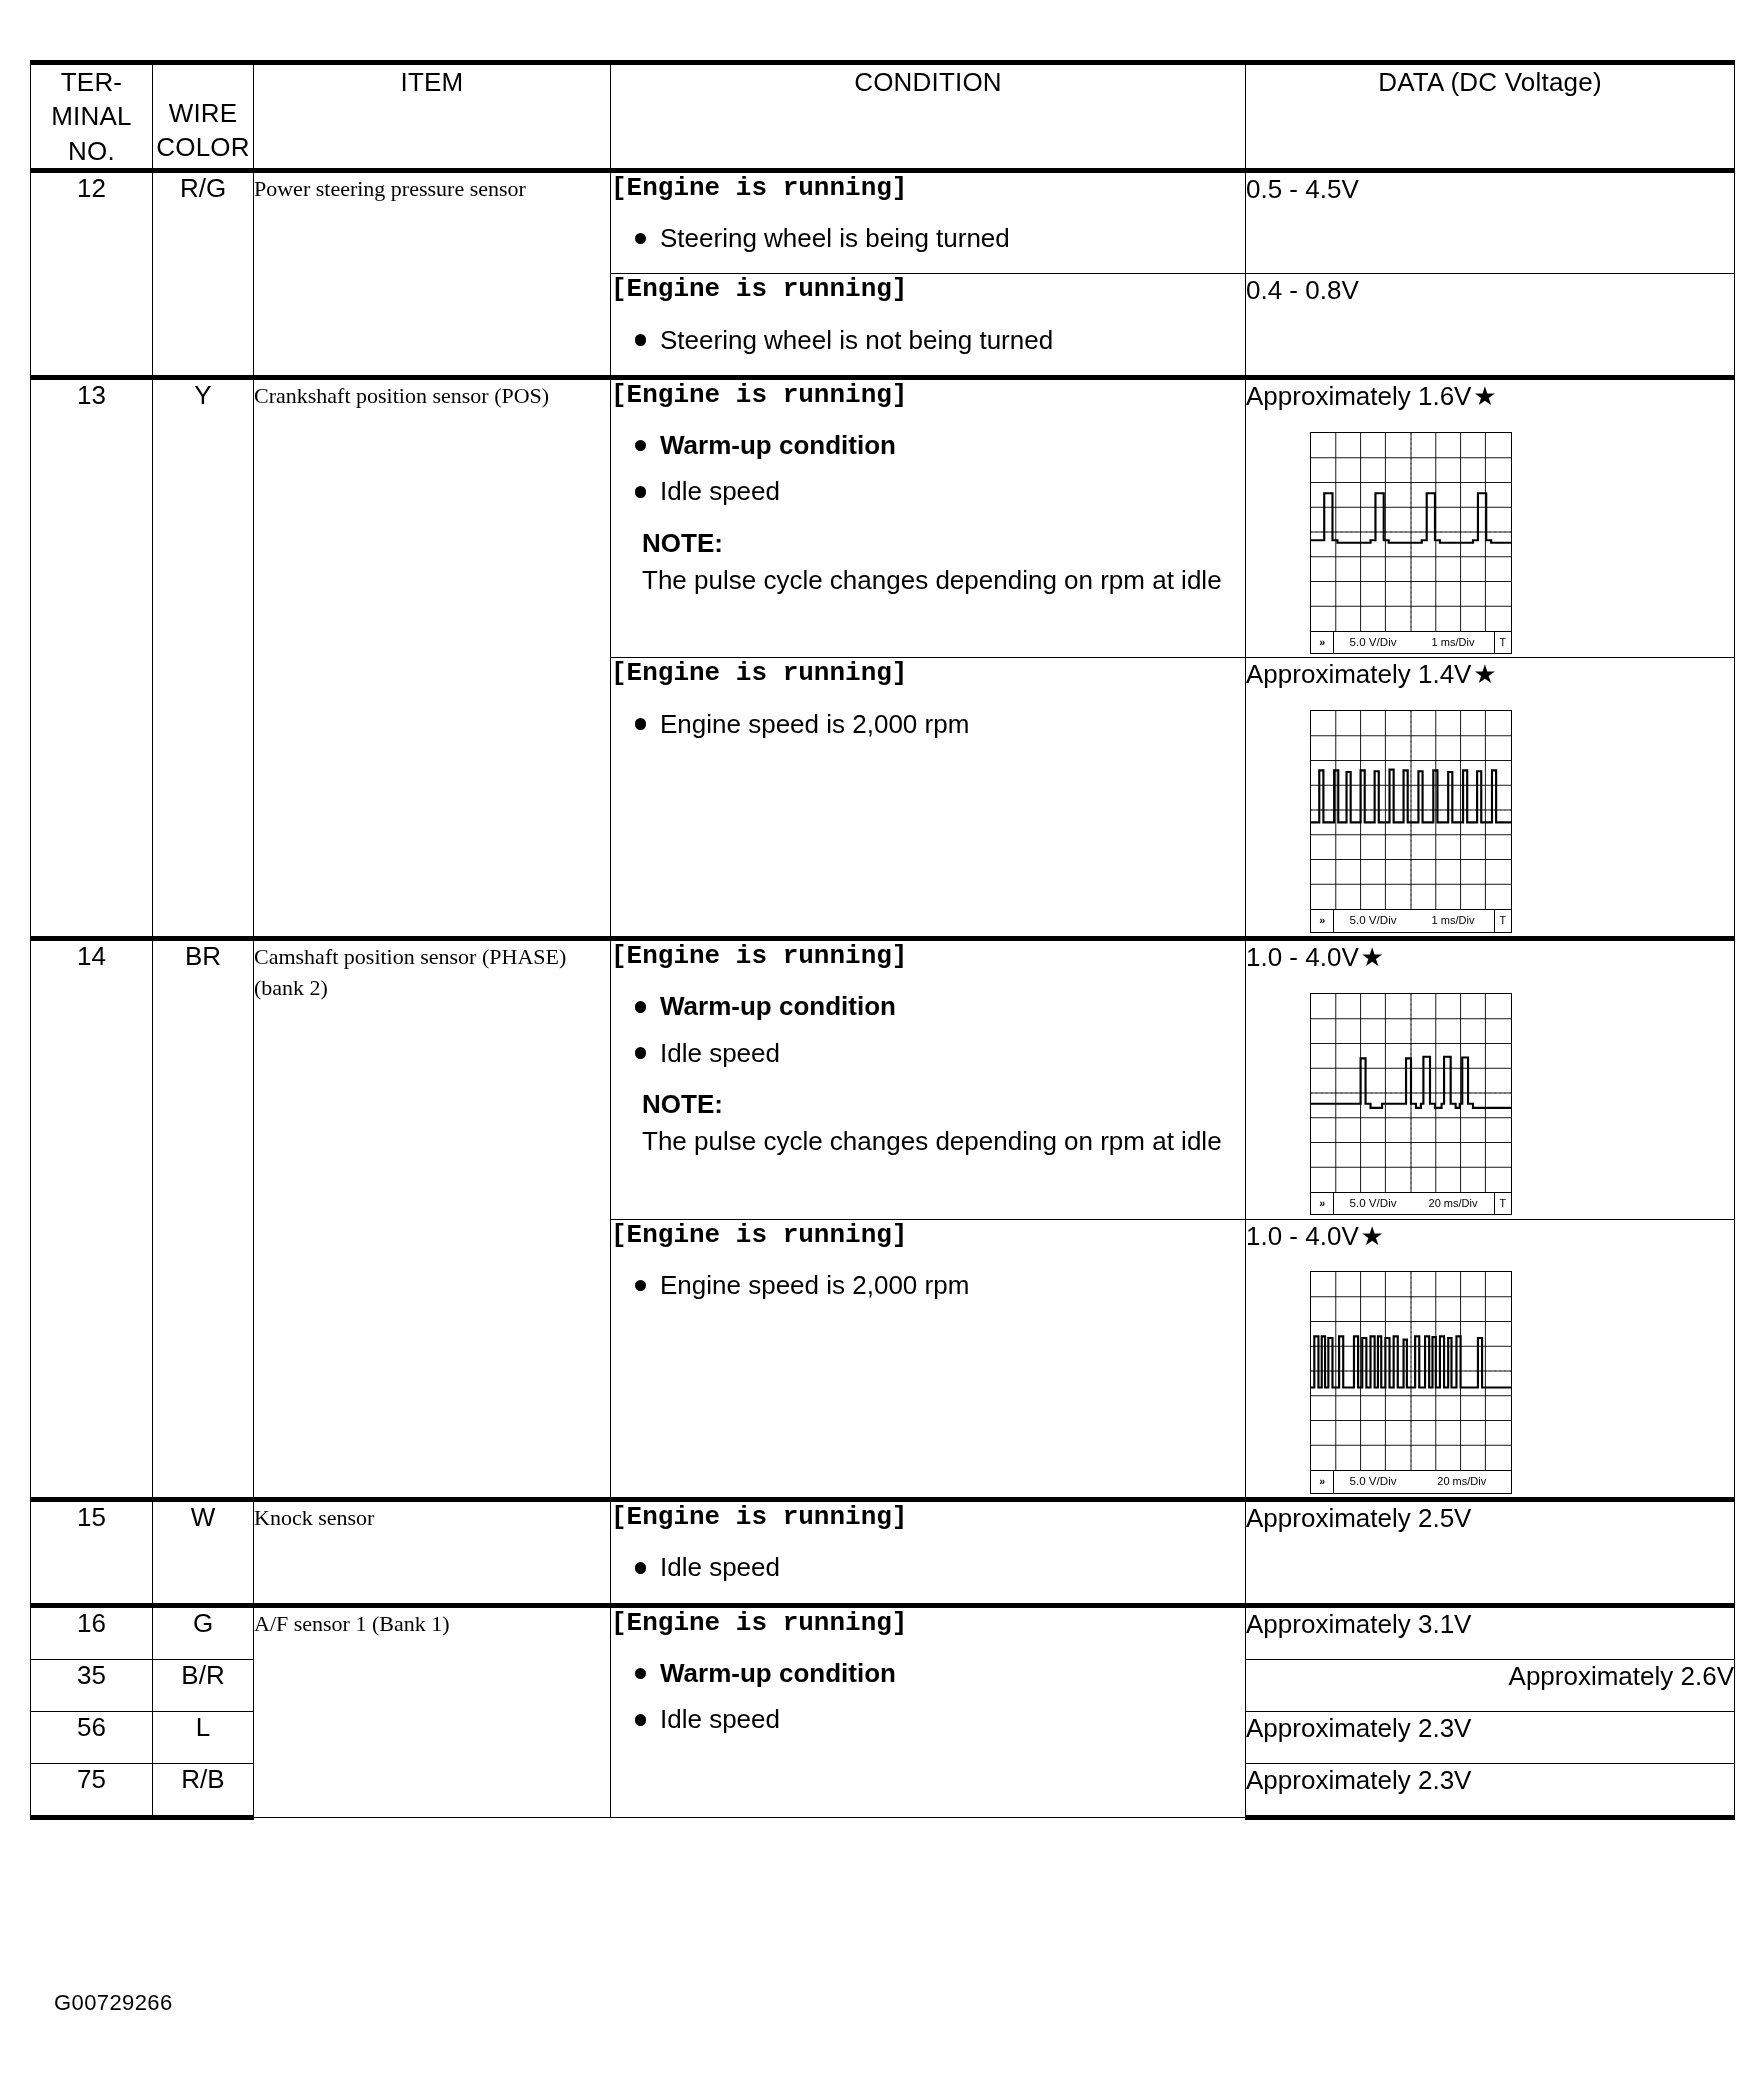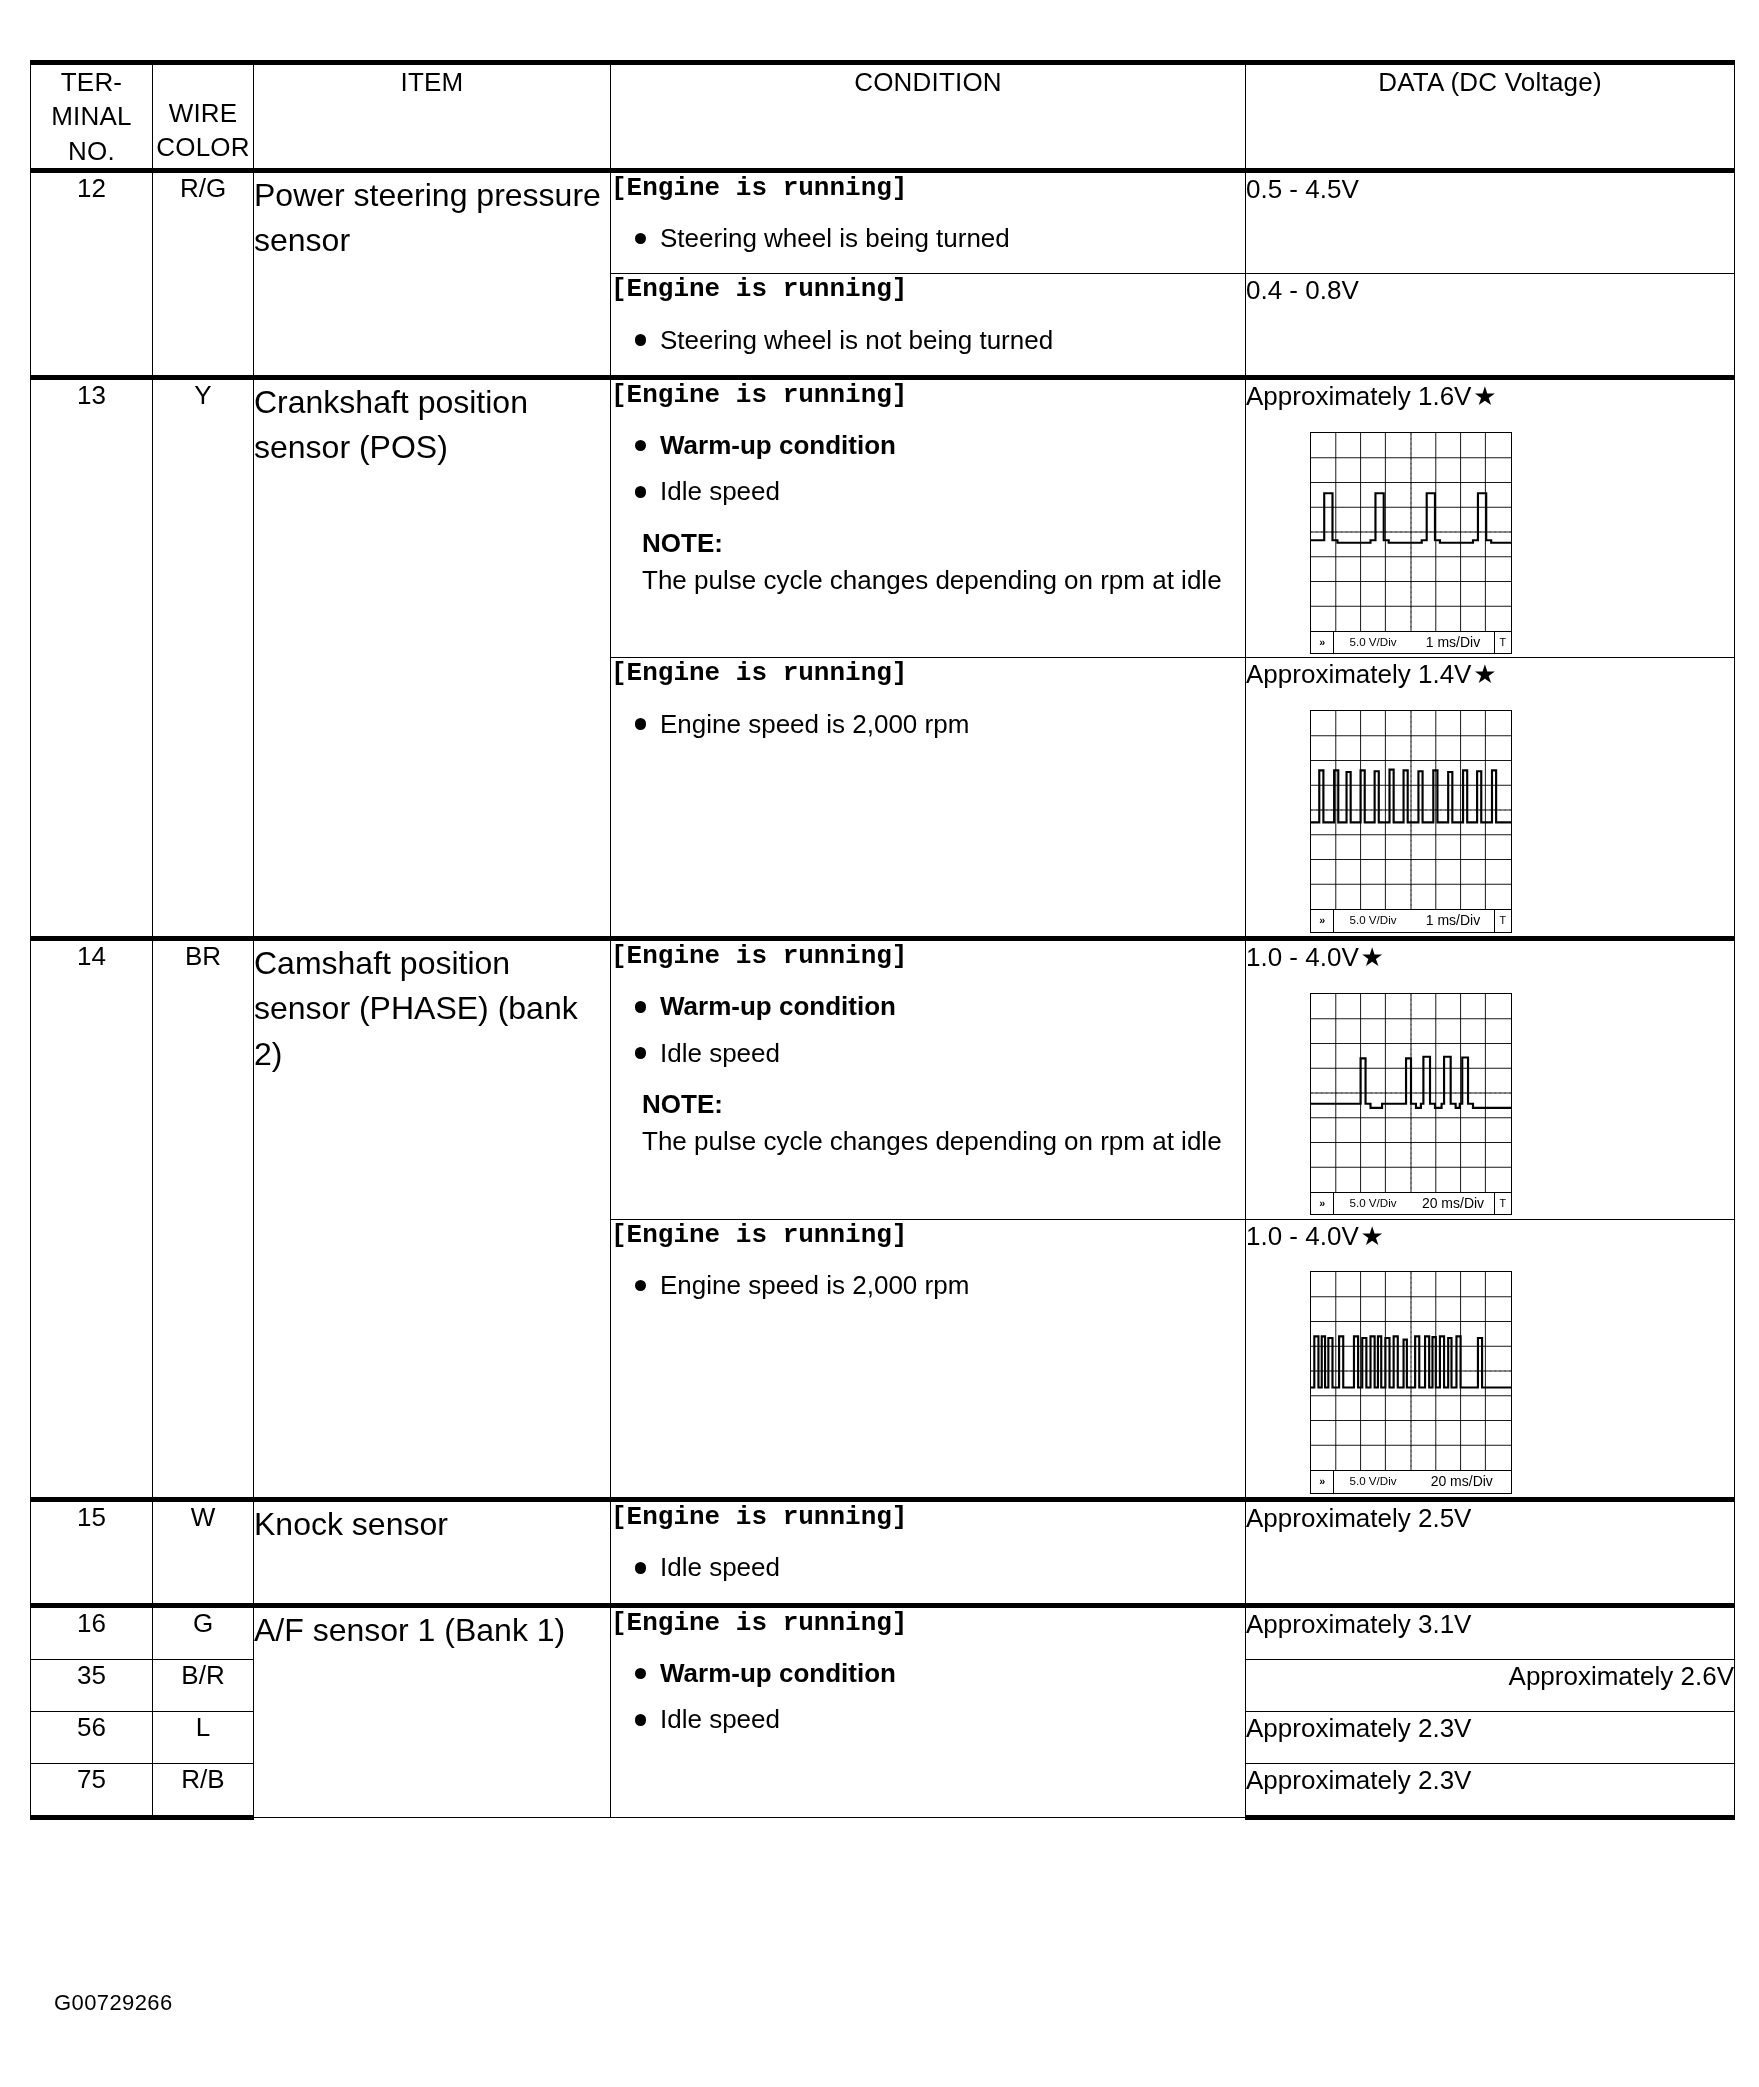--- a/index.html
+++ b/index.html
@@ -61,24 +61,25 @@
   }
   .hdr-mid { vertical-align: middle; }
 
   .termnum, .wirecol {
     font-size: 26px;
     text-align: center;
     vertical-align: middle;
   }
 
   .itemname {
-    font-size: 32px;
+    font-size: 22px;
     line-height: 1.42;
     padding: 16.5px 8.3px 16.5px 16.5px;
     vertical-align: middle;
+    font-family: Liberation Serif, serif;
   }
 
   
   .cond {
     padding: 18px 15px 18px 18px;
     vertical-align: middle;
   }
   .cond-head {
     font-weight: bold;
     font-size: 26px;
@@ -173,21 +174,21 @@
     letter-spacing: -0.8px;
   }
   .sf-v {
     flex: 0 0 79px;
     text-align: center;
     font-size: 11.6px;
   }
   .sf-t {
     flex: 1 1 auto;
     text-align: center;
-    font-size: 14px;
+    font-size: 11px;
   }
   .sf-trig {
     width: 16.5px;
     border-left: 1.7px solid #000;
     text-align: center;
     font-size: 10.7px;
   }
 
   
   .figcode {

